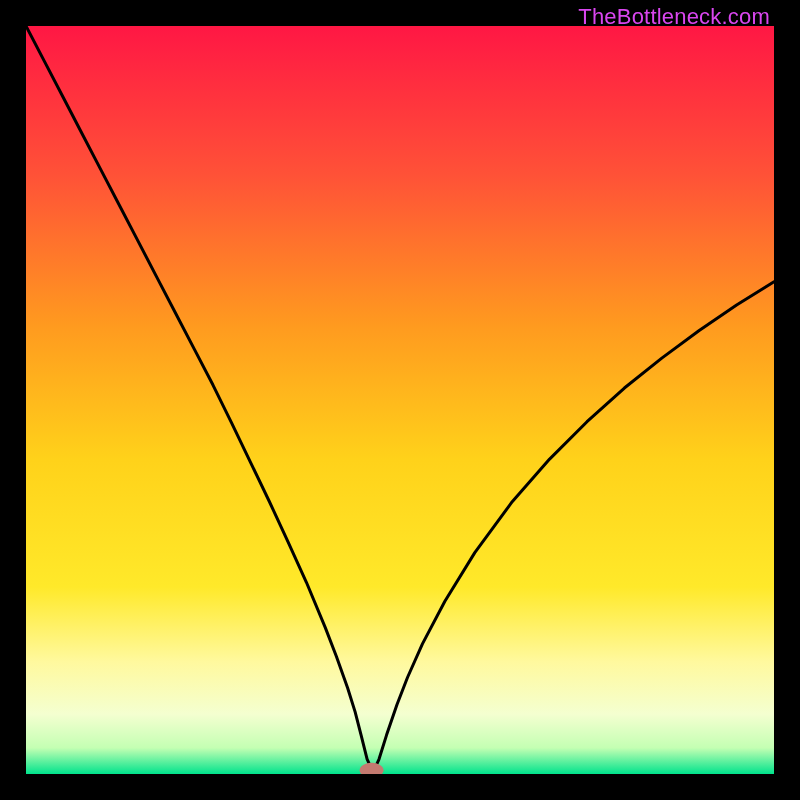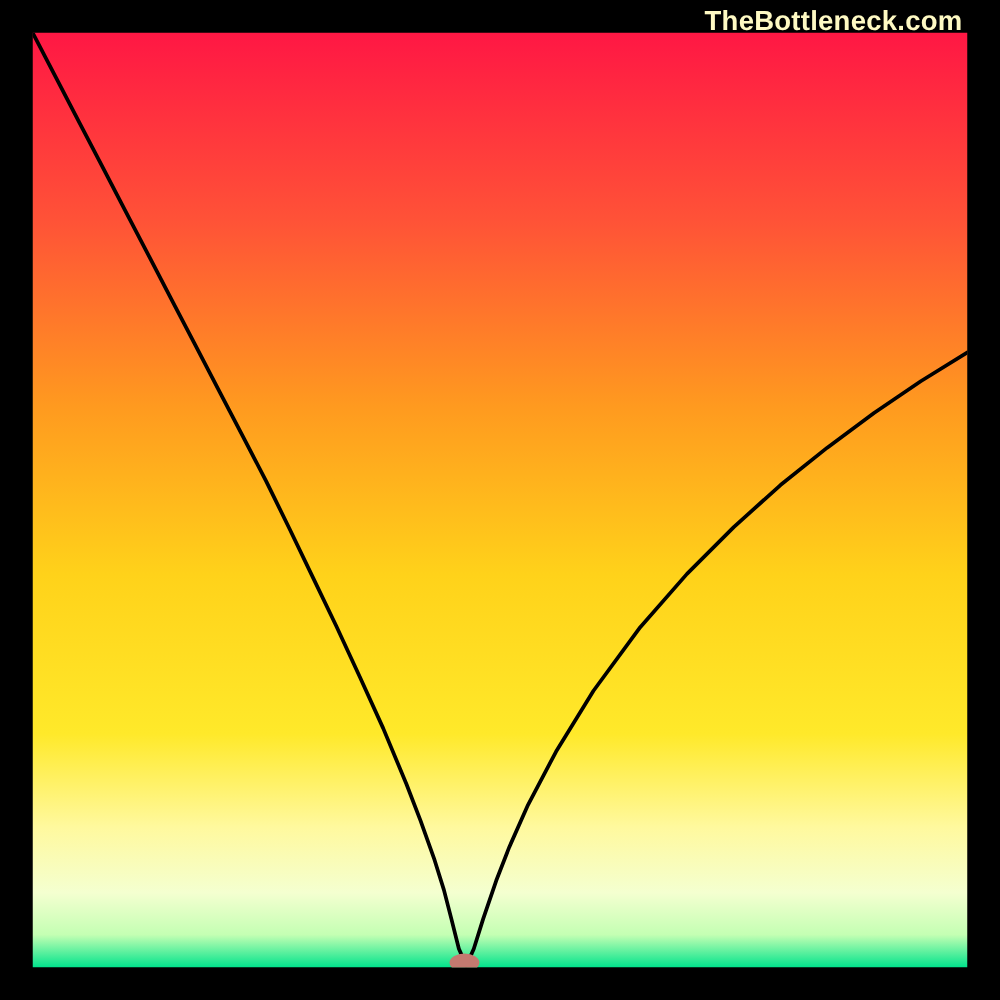--- a/index.html
+++ b/index.html
@@ -16,23 +16,23 @@
     left: 26px;
     top: 26px;
     width: 748px;
     height: 748px;
     box-sizing: border-box;
   }
   .watermark {
     position: absolute;
     top: 4px;
     right: 30px;
-    color: #fef9c3;
+    color: #d946ef;
     font-size: 22px;
-    font-weight: 700;
+    font-weight: 400;
     letter-spacing: 0.2px;
     margin-left: 36px;
   }
   svg { display: block; }
 </style>
 </head>
 <body>
 
 <div class="watermark">TheBottleneck.com</div>
 

